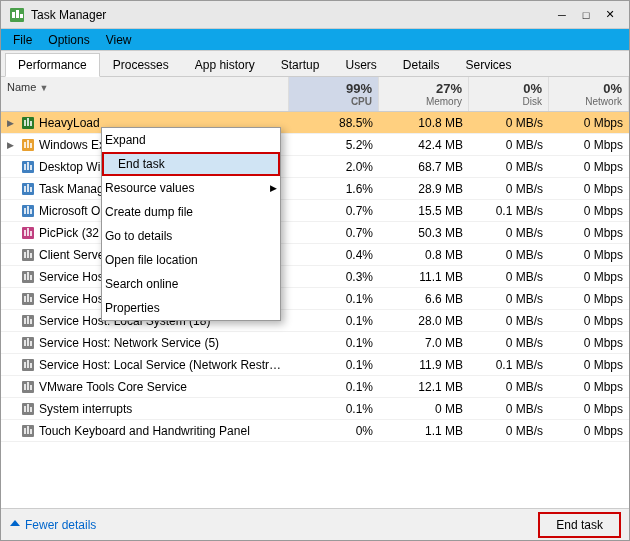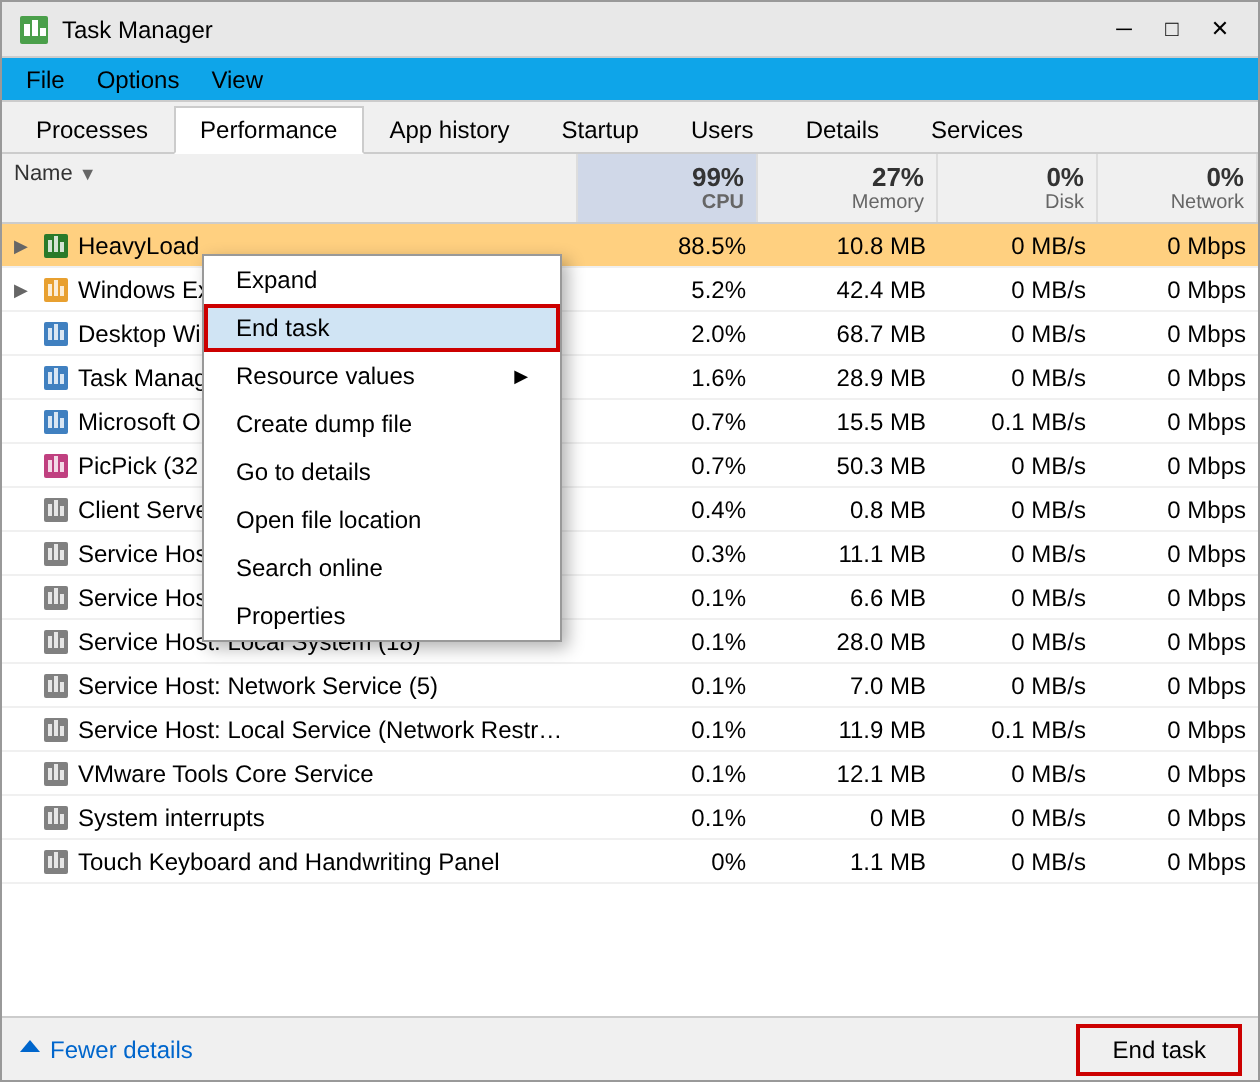--- a/index.html
+++ b/index.html
@@ -194,21 +194,21 @@
       position: absolute;
       top: 50px;
       left: 100px;
       background: white;
       border: 1px solid #999;
       box-shadow: 3px 3px 8px rgba(0,0,0,0.3);
       z-index: 100;
       min-width: 180px;
     }
     .ctx-item {
-      padding: 5px 16px;
+      padding: 5px 3px;
       cursor: pointer;
       font-size: 12px;
       display: flex;
       align-items: center;
       justify-content: space-between;
     }
     .ctx-item.selected {
       background: #d0e4f4;
       border: 2px solid #cc0000;
       padding: 3px 14px;
@@ -236,22 +236,22 @@
     </div>
   </div>
 
   <div class="menu-bar">
     <span class="menu-item">File</span>
     <span class="menu-item">Options</span>
     <span class="menu-item">View</span>
   </div>
 
   <div class="tabs">
+    <div class="tab active">Performance</div>
     <div class="tab">Processes</div>
-    <div class="tab active">Performance</div>
     <div class="tab">App history</div>
     <div class="tab">Startup</div>
     <div class="tab">Users</div>
     <div class="tab">Details</div>
     <div class="tab">Services</div>
   </div>
 
   <div class="table-container">
 
     <div class="table-header">

